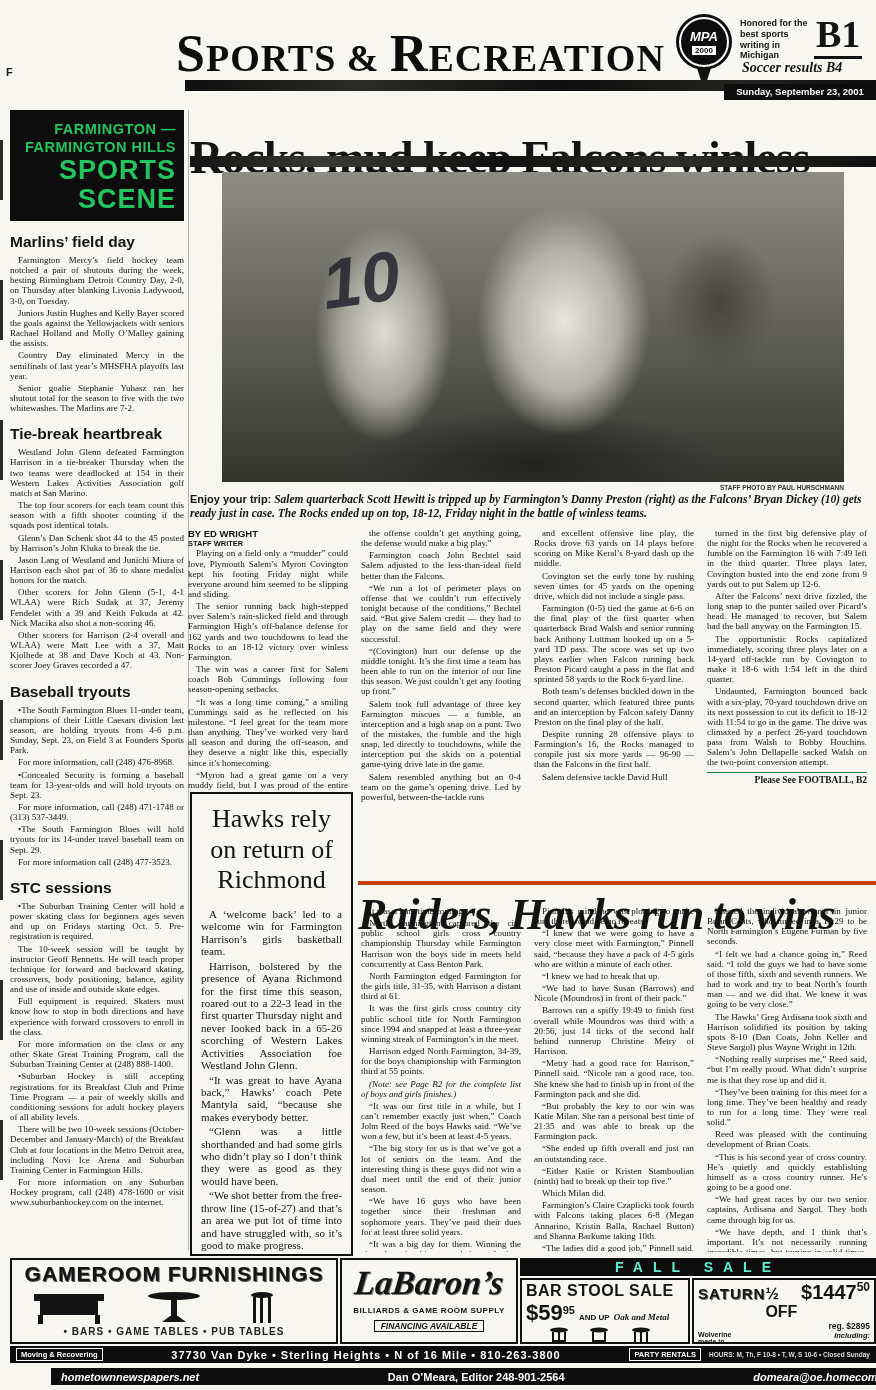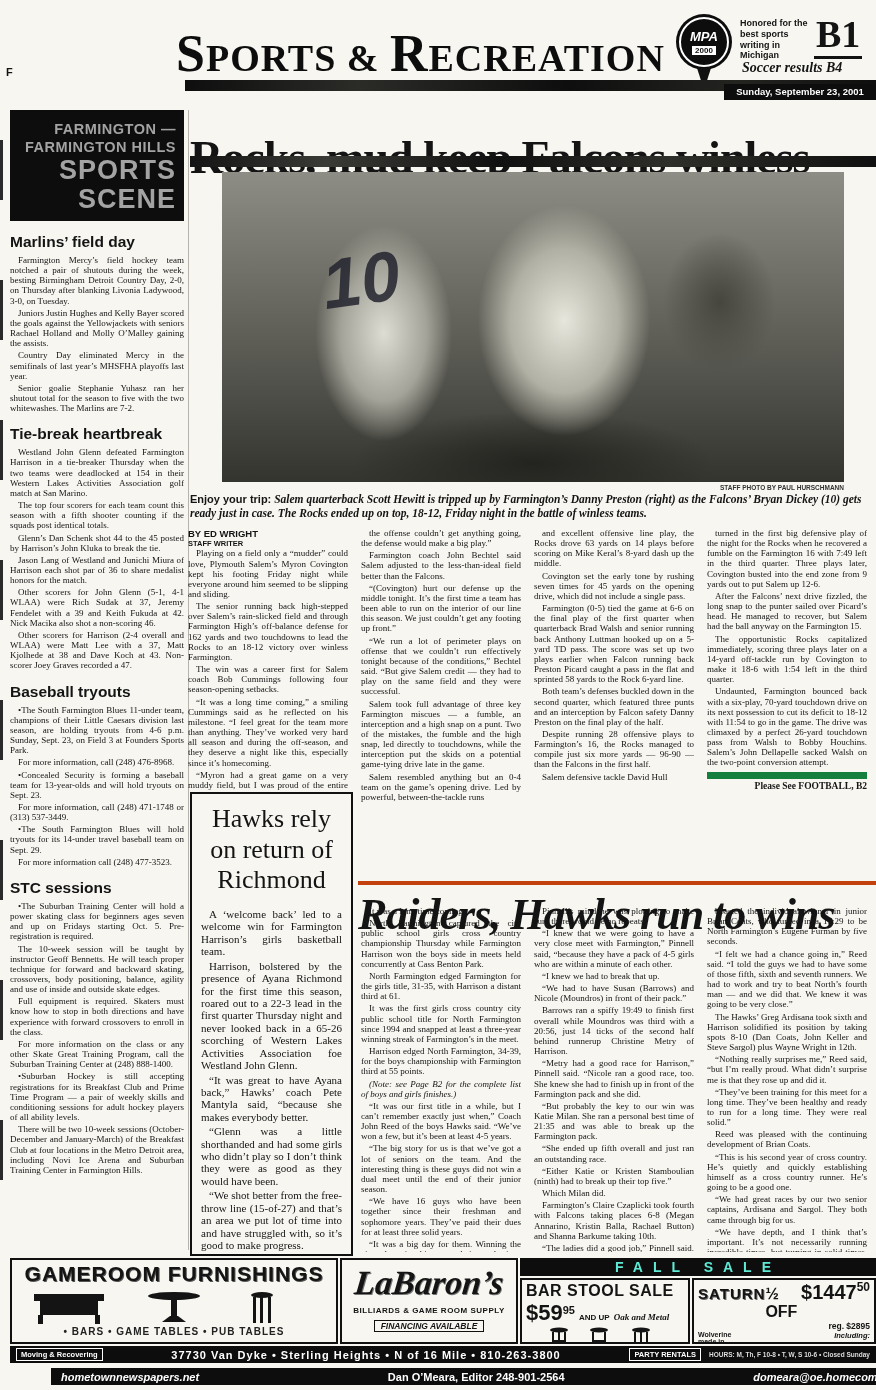--- a/index.html
+++ b/index.html
@@ -21,21 +21,21 @@
   .honor{left:740px;top:18px;width:74px;font:bold 9px "Liberation Sans",sans-serif;line-height:1.2;}
   .b1{left:814px;top:12px;font:bold 38px "Liberation Serif",serif;border-bottom:3px solid #111;padding:0 2px;}
   .soccer{left:742px;top:60px;font:italic bold 14px "Liberation Serif",serif;}
   .mast-bar{left:185px;top:80px;width:691px;height:11px;
             background:linear-gradient(90deg,#0e0e0e,#2b2b28 25%,#0e0e0e 55%,#232320 80%,#0e0e0e);}
   .date-chip{left:724px;top:84px;width:152px;height:16px;background:#0d0d0d;color:#fff;
              font:bold 9.5px "Liberation Sans",sans-serif;text-align:center;line-height:16px;}
 
   
   .sidebar{left:10px;top:110px;width:174px;height:1138px;overflow:hidden;}
-  .sb-header{background:#0d0d0d;color:#a3a3a3;text-align:right;padding:10px 8px 8px;
+  .sb-header{background:#0d0d0d;color:#22c55e;text-align:right;padding:10px 8px 8px;
              font-family:"Liberation Sans",sans-serif;}
   .sb-header .f{font-weight:bold;font-size:14.5px;line-height:1.25;letter-spacing:.5px;}
   .sb-header .s{font-weight:bold;font-size:27px;line-height:1.05;letter-spacing:1px;}
   .sb-title{font:bold 15.5px "Liberation Sans",sans-serif;margin:12px 0 4px;}
   .sidebar p, .bodytext p{font-size:9px;line-height:1.13;text-align:justify;margin:0 0 2px;text-indent:8px;}
   .vrule{left:188px;top:110px;width:1px;height:1140px;background:#b5b3ac;}
   .edge{left:0;top:140px;width:3px;height:1080px;background:repeating-linear-gradient(180deg,#2a2a2a 0 60px,#f7f6f1 60px 140px);}
 
   
   .headline1{left:190px;top:100px;width:686px;font:bold 46px "Liberation Serif",serif;letter-spacing:-1px;white-space:nowrap;}
@@ -54,21 +54,21 @@
   .caption{left:190px;top:492px;width:686px;font:italic bold 11.5px "Liberation Serif",serif;line-height:1.25;}
   .caption .lead{font:bold 11px "Liberation Sans",sans-serif;font-style:normal;}
   .byline{font:bold 9.5px "Liberation Sans",sans-serif;text-transform:uppercase;line-height:1.2;}
   .byline .sub{font-weight:bold;font-size:7.5px;display:block;}
   .col{width:160px;text-align:justify;overflow:hidden;}
   .c1{left:188px;top:528px;height:262px;}
   .c2{left:361px;top:528px;height:324px;}
   .c3{left:534px;top:528px;height:324px;}
   .c4{left:707px;top:528px;height:324px;}
   .note{font-style:italic;}
-  .seeline{font:bold 9.5px "Liberation Serif",serif;text-align:right;border-top:7px solid #15803d;
+  .seeline{font:bold 9.5px "Liberation Serif",serif;text-align:right;border-top:1px solid #15803d;
            padding-top:2px;margin-top:4px;}
 
   
   .hoops{left:190px;top:792px;width:163px;height:464px;border:2px solid #111;background:#f7f6f1;
          padding:8px 9px;box-sizing:border-box;overflow:hidden;}
   .hoops-title{font:400 26px "Liberation Serif",serif;text-align:center;line-height:1.18;margin:2px 0 12px;}
   .hoops p{font-size:11px;line-height:1.13;text-align:justify;margin:0 0 2px;text-indent:8px;}
 
   
   .headline2{left:358px;top:844px;width:518px;font:italic bold 44px "Liberation Serif",serif;
@@ -178,20 +178,21 @@
         <p>For more information call (248) 477-3523.</p>
       </div>
     <h3 class="sb-title">STC sessions</h3>
     <div>
         <p>•The Suburban Training Center will hold a power skating class for beginners ages seven and up on Fridays starting Oct. 5. Pre-registration is required.</p>
         <p>The 10-week session will be taught by instructor Geoff Bennetts. He will teach proper technique for forward and backward skating, crossovers, body positioning, balance, agility and use of inside and outside skate edges.</p>
         <p>Full equipment is required. Skaters must know how to stop in both directions and have experience with forward crossovers to enroll in the class.</p>
         <p>For more information on the class or any other Skate Great Training Program, call the Suburban Training Center at (248) 888-1400.</p>
         <p>•Suburban Hockey is still accepting registrations for its Breakfast Club and Prime Time Program — a pair of weekly skills and conditioning sessions for adult hockey players of all ability levels.</p>
         <p>There will be two 10-week sessions (October-December and January-March) of the Breakfast Club at four locations in the Metro Detroit area, including Novi Ice Arena and Suburban Training Center in Farmington Hills.</p>
+        <p>For more information on any Suburban Hockey program, call (248) 478-1600 or visit www.suburbanhockey.com on the internet.</p>
       </div>
   </div>
 
   <h1 class="abs headline1">Rocks, mud keep Falcons winless</h1>
   <div class="abs head-rule"></div>
   <div class="abs photo">
     <span class="jersey-no">10</span>
   </div>
   <div class="abs credit">STAFF PHOTO BY PAUL HURSCHMANN</div>
   <div class="abs caption">
@@ -209,22 +210,22 @@
         <p>The senior running back high-stepped over Salem’s rain-slicked field and through Farmington High’s off-balance defense for 162 yards and two touchdowns to lead the Rocks to an 18-12 victory over winless Farmington.</p>
         <p>The win was a career first for Salem coach Bob Cummings following four season-opening setbacks.</p>
         <p>“It was a long time coming,” a smiling Cummings said as he reflected on his milestone. “I feel great for the team more than anything. They’ve worked very hard all season and during the off-season, and they deserve a night like this, especially since it’s homecoming.</p>
         <p>“Myron had a great game on a very muddy field, but I was proud of the entire team tonight. When the defense faltered, the offense stepped up. When</p>
       </div>
   </div>
   <div class="abs col c2 bodytext">
     <div>
         <p>the offense couldn’t get anything going, the defense would make a big play.”</p>
         <p>Farmington coach John Bechtel said Salem adjusted to the less-than-ideal field better than the Falcons.</p>
+        <p>“We run a lot of perimeter plays on offense that we couldn’t run effectively tonight because of the conditions,” Bechtel said. “But give Salem credit — they had to play on the same field and they were successful.</p>
         <p>“(Covington) hurt our defense up the middle tonight. It’s the first time a team has been able to run on the interior of our line this season. We just couldn’t get any footing up front.”</p>
-        <p>“We run a lot of perimeter plays on offense that we couldn’t run effectively tonight because of the conditions,” Bechtel said. “But give Salem credit — they had to play on the same field and they were successful.</p>
         <p>Salem took full advantage of three key Farmington miscues — a fumble, an interception and a high snap on a punt. Two of the mistakes, the fumble and the high snap, led directly to touchdowns, while the interception put the skids on a potential game-tying drive late in the game.</p>
         <p>Salem resembled anything but an 0-4 team on the game’s opening drive. Led by powerful, between-the-tackle runs</p>
       </div>
   </div>
   <div class="abs col c3 bodytext">
     <div>
         <p>and excellent offensive line play, the Rocks drove 63 yards on 14 plays before scoring on Mike Keral’s 8-yard dash up the middle.</p>
         <p>Covington set the early tone by rushing seven times for 45 yards on the opening drive, which did not include a single pass.</p>
         <p>Farmington (0-5) tied the game at 6-6 on the final play of the first quarter when quarterback Brad Walsh and senior running back Anthony Luttman hooked up on a 5-yard TD pass. The score was set up two plays earlier when Falcon running back Preston Picard caught a pass in the flat and sprinted 58 yards to the Rock 6-yard line.</p>
         <p>Both team’s defenses buckled down in the second quarter, which featured three punts and an interception by Falcon safety Danny Preston on the final play of the half.</p>

